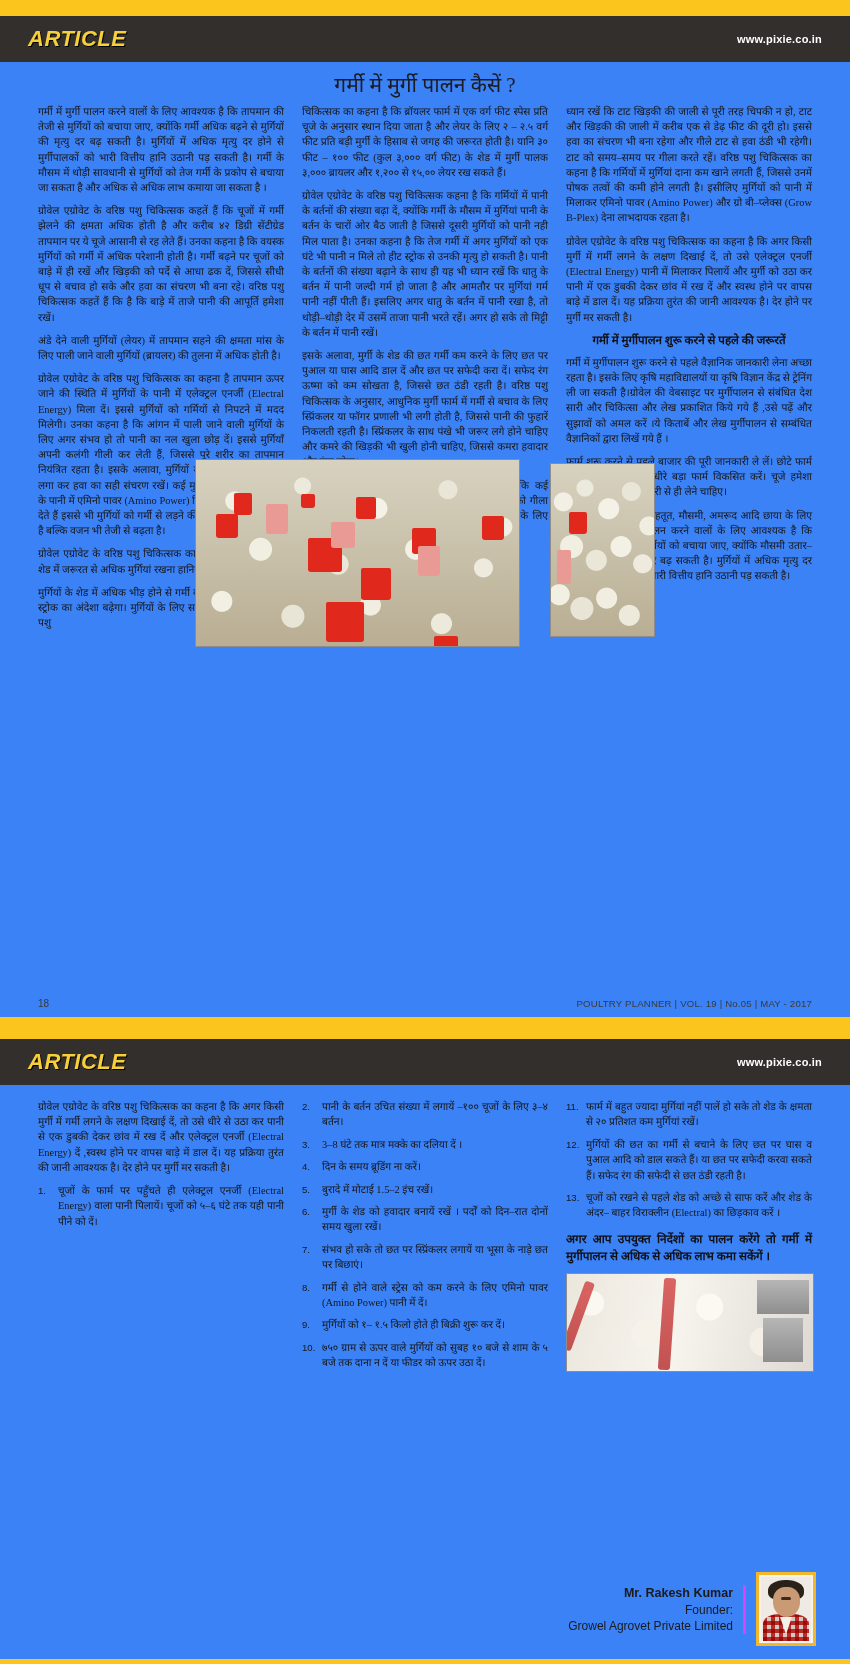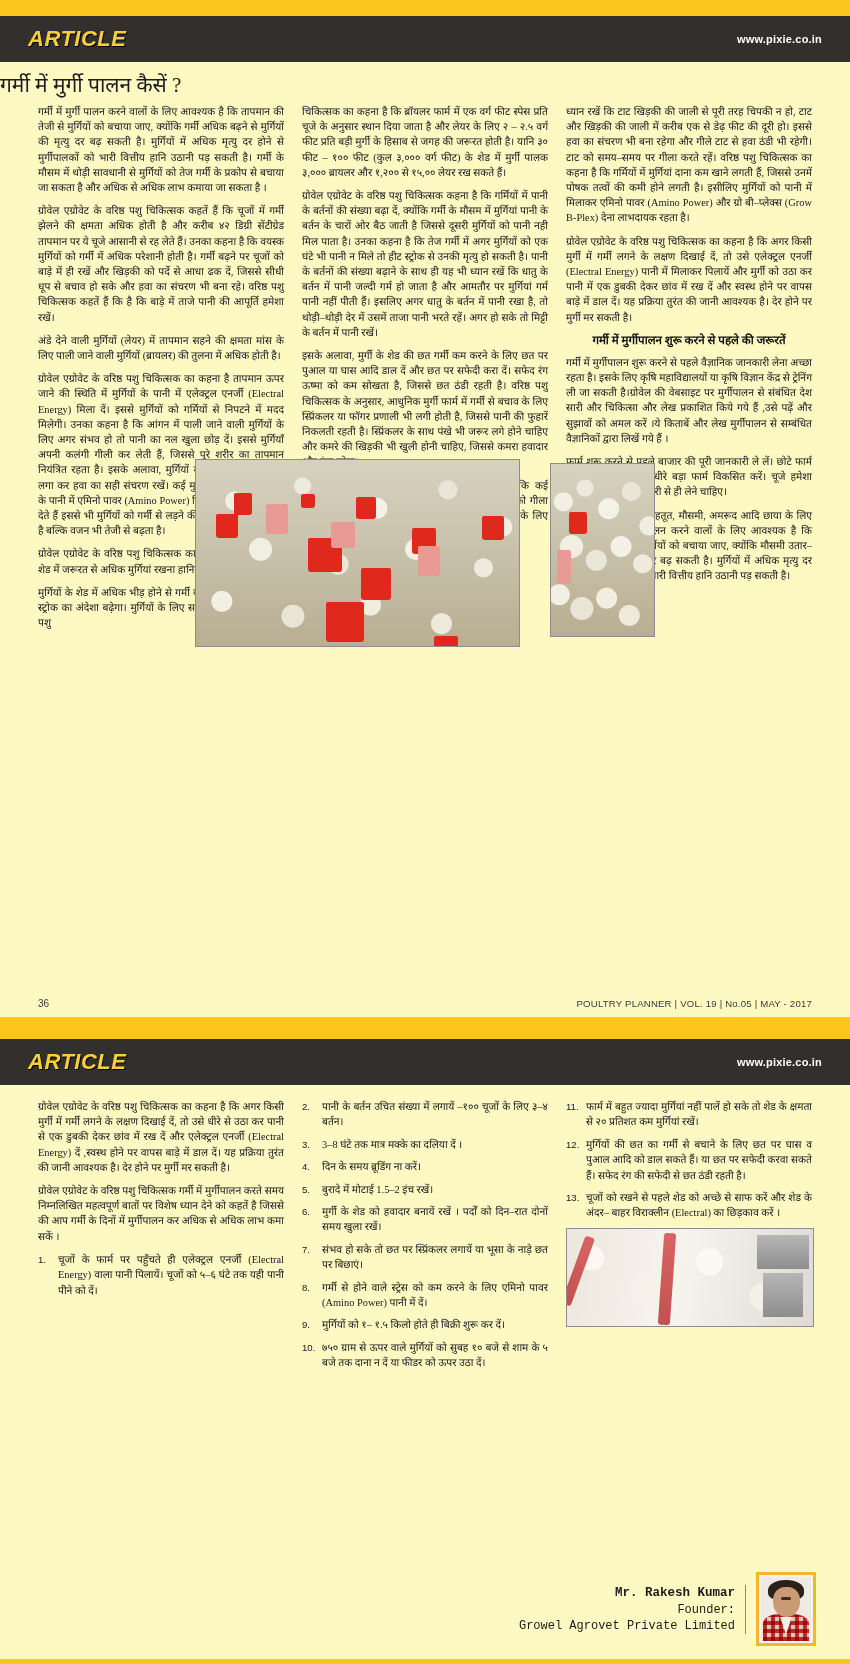--- a/index.html
+++ b/index.html
@@ -9,21 +9,21 @@
   }
   body {
     width: 850px;
     height: 1664px;
     font-family: "Liberation Sans", sans-serif;
     overflow: hidden;
     position: relative;
   }
   .page {
     position: relative;
-    background: #fef9c3;
+    background: #3b82f6;
     overflow: hidden;
   }
   
   .topbar-yellow {
     height: 16px;
     background: #fbc51d;
     width: 100%;
   }
   .header-dark {
     height: 46px;
@@ -44,21 +44,21 @@
     text-shadow: 1px 1px 0 #000;
   }
   .site-url {
     color: #ffffff;
     font-size: 11px;
     font-weight: bold;
     letter-spacing: 0.2px;
   }
   
   .article-title {
-    text-align: left;
+    text-align: center;
     font-family: "Liberation Serif", serif;
     font-size: 21px;
     color: #1b1b20;
     padding: 8px 0 6px 0;
     font-weight: normal;
     margin: 0;
   }
   
   .cols {
     display: flex;
@@ -222,23 +222,23 @@
     align-items: center;
     justify-content: flex-end;
     gap: 10px;
     padding: 0 34px 0 0;
     position: absolute;
     right: 0;
     bottom: 18px;
   }
   .author-text {
     text-align: right;
-    border-right: 1px solid #d946ef;
+    border-right: 3px solid #d946ef;
     padding-right: 10px;
-    font-family: Liberation Mono, monospace;
+    font-family: Liberation Sans, sans-serif;
     color: #1b1b1b;
   }
   .author-name {
     font-size: 12.5px;
     font-weight: bold;
     line-height: 17px;
   }
   .author-role {
     font-size: 12px;
     line-height: 16px;
@@ -338,39 +338,38 @@
     <div class="feeder pale" style="left:222px; top:86px; width:22px; height:30px;"></div>
     <div class="feeder" style="left:238px; top:176px; width:24px; height:22px;"></div>
   </div>
 
   <div class="photo photo-chicks" style="position:absolute; left:550px; top:463px; width:103px; height:172px;">
     <div class="feeder" style="left:18px; top:48px; width:18px; height:22px;"></div>
     <div class="feeder pale" style="left:6px; top:86px; width:14px; height:34px;"></div>
   </div>
 
   <div class="page-footer" style="position:absolute; left:0; right:0; bottom:22px;">
-    <div class="folio">36</div>
+    <div class="folio">18</div>
     <div class="issue">POULTRY PLANNER | VOL. 19 | No.05 | MAY - 2017</div>
   </div>
 
   <div class="bottom-yellow" style="position:absolute; left:0; bottom:0;"></div>
 </div>
 
 <div class="page" style="height:625px;">
 
   <div class="header-dark">
     <div class="article-word">ARTICLE</div>
     <div class="site-url">www.pixie.co.in</div>
   </div>
 
   <div class="cols" style="padding-top:14px;">
 
     <div class="col">
       <p class="body">ग्रोवेल एग्रोवेट के वरिष्ठ पशु चिकित्सक का कहना है कि अगर किसी मुर्गी में गर्मी लगने के लक्षण दिखाई दें, तो उसे धीरे से उठा कर पानी से एक डुबकी देकर छांव में रख दें और एलेक्ट्रल एनर्जी (Electral Energy) दें ,स्वस्थ होने पर वापस बाड़े में डाल दें। यह प्रक्रिया तुरंत की जानी आवश्यक है। देर होने पर मुर्गी मर सकती है।</p>
-      <p class="body">ग्रोवेल एग्रोवेट के वरिष्ठ पशु चिकित्सक  गर्मी में मुर्गीपालन करते समय निम्नलिखित महत्वपूर्ण बातों पर विशेष ध्यान देने को कहतें है जिससे की आप गर्मी के दिनों में मुर्गीपालन कर अधिक से अधिक लाभ कमा सकें ।</p>
       <ol class="numlist">
         <li>चूजों के फार्म पर पहुँचते ही एलेक्ट्रल एनर्जी (Electral Energy) वाला पानी पिलायें। चूजों को ५–६   घंटे तक यही पानी पीने को दें।</li>
       </ol>
     </div>
 
     <div class="col">
       <ol class="numlist" style="counter-reset: li 1;">
         <li>पानी के बर्तन उचित संख्या में लगायें –१०० चूजों के लिए ३–४   बर्तन।</li>
         <li>3–8 घंटे तक मात्र मक्के का दलिया दें ।</li>
         <li>दिन के समय ब्रूडिंग ना करें।</li>
@@ -382,20 +381,21 @@
         <li>७५० ग्राम से ऊपर वाले मुर्गियों को सुबह १० बजे से शाम के ५ बजे तक दाना न दें या फीडर को ऊपर उठा दें।</li>
       </ol>
     </div>
 
     <div class="col">
       <ol class="numlist" style="counter-reset: li 10;">
         <li>फार्म में बहुत ज्यादा मुर्गियां नहीं पालें    हो सके तो शेड के क्षमता से २० प्रतिशत कम मुर्गियां रखें।</li>
         <li>मुर्गियों की छत का गर्मी से बचाने के लिए छत पर घास व पुआल आदि को डाल सकते हैं। या छत पर सफेदी करवा सकते हैं। सफेद रंग की सफेदी से छत ठंडी रहती है।</li>
         <li>चूजों को रखने से पहले शेड को अच्छे से साफ करें और शेड के अंदर– बाहर विराक्लीन (Electral) का छिड़काव करें ।</li>
       </ol>
+      <div class="closing">अगर आप उपयुक्त निर्देशों का पालन करेंगे तो गर्मी में मुर्गीपालन से अधिक से अधिक लाभ कमा सकेंगें ।</div>
 
       <div class="photo photo-broiler" style="width:100%; height:97px; position:relative;">
         <div class="red-line" style="left:6px; top:6px; width:10px; height:72px; transform:rotate(20deg);"></div>
         <div class="red-line" style="left:94px; top:4px; width:12px; height:92px; transform:rotate(4deg);"></div>
         <div class="grey-equip" style="right:4px; top:6px; width:52px; height:34px;"></div>
         <div class="grey-equip" style="right:10px; top:44px; width:40px; height:44px;"></div>
       </div>
     </div>
   </div>
 

